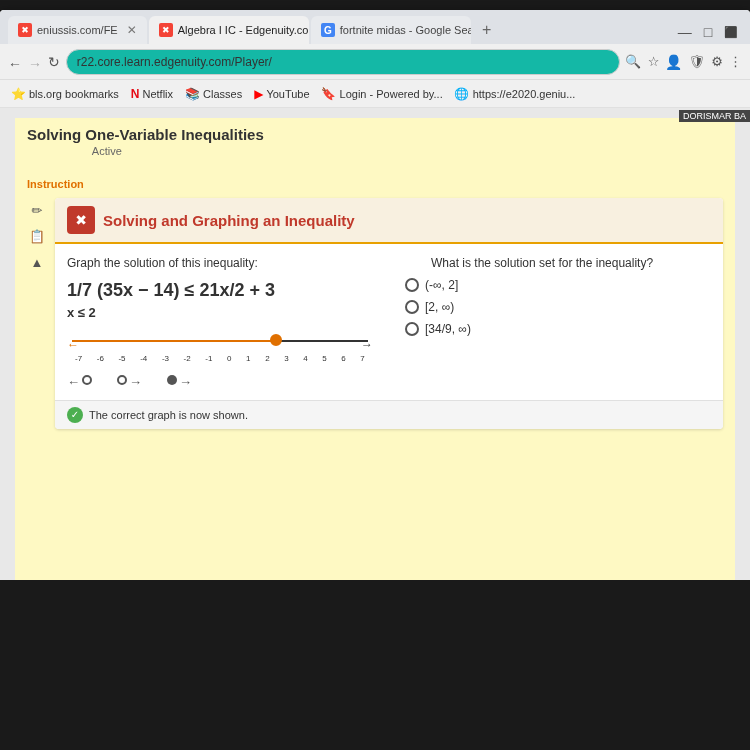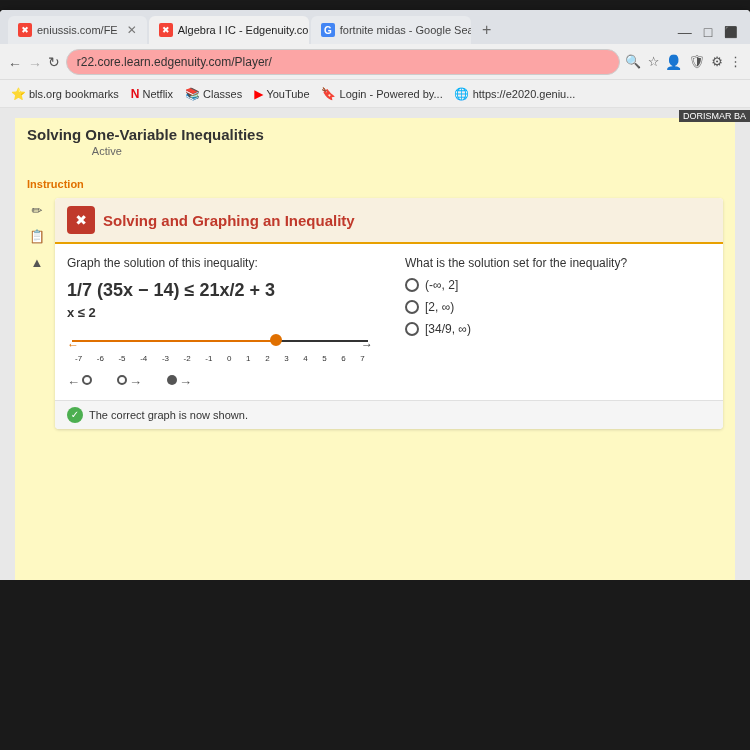--- a/index.html
+++ b/index.html
@@ -109,21 +109,21 @@
       border-bottom: 1px solid #ddd;
     }
     .nav-btn {
       font-size: 14px;
       color: #555;
       cursor: pointer;
     }
     .url-box {
       flex: 1;
       height: 26px;
-      background: #fca5a5;
+      background: #14b8a6;
       border: 1px solid #ccc;
       border-radius: 13px;
       display: flex;
       align-items: center;
       padding: 0 10px;
       font-size: 12px;
       color: #333;
       gap: 6px;
     }
     .addr-icons {
@@ -292,20 +292,21 @@
     .number-line-container {
       position: relative;
       margin: 8px 0;
     }
 
     
     .answer-label {
       font-size: 12px;
       color: #333;
       margin-bottom: 8px;
+      margin-left: 26px;
     }
 
     .options-list {
       display: flex;
       flex-direction: column;
       gap: 8px;
     }
 
     .option-item {
       display: flex;

